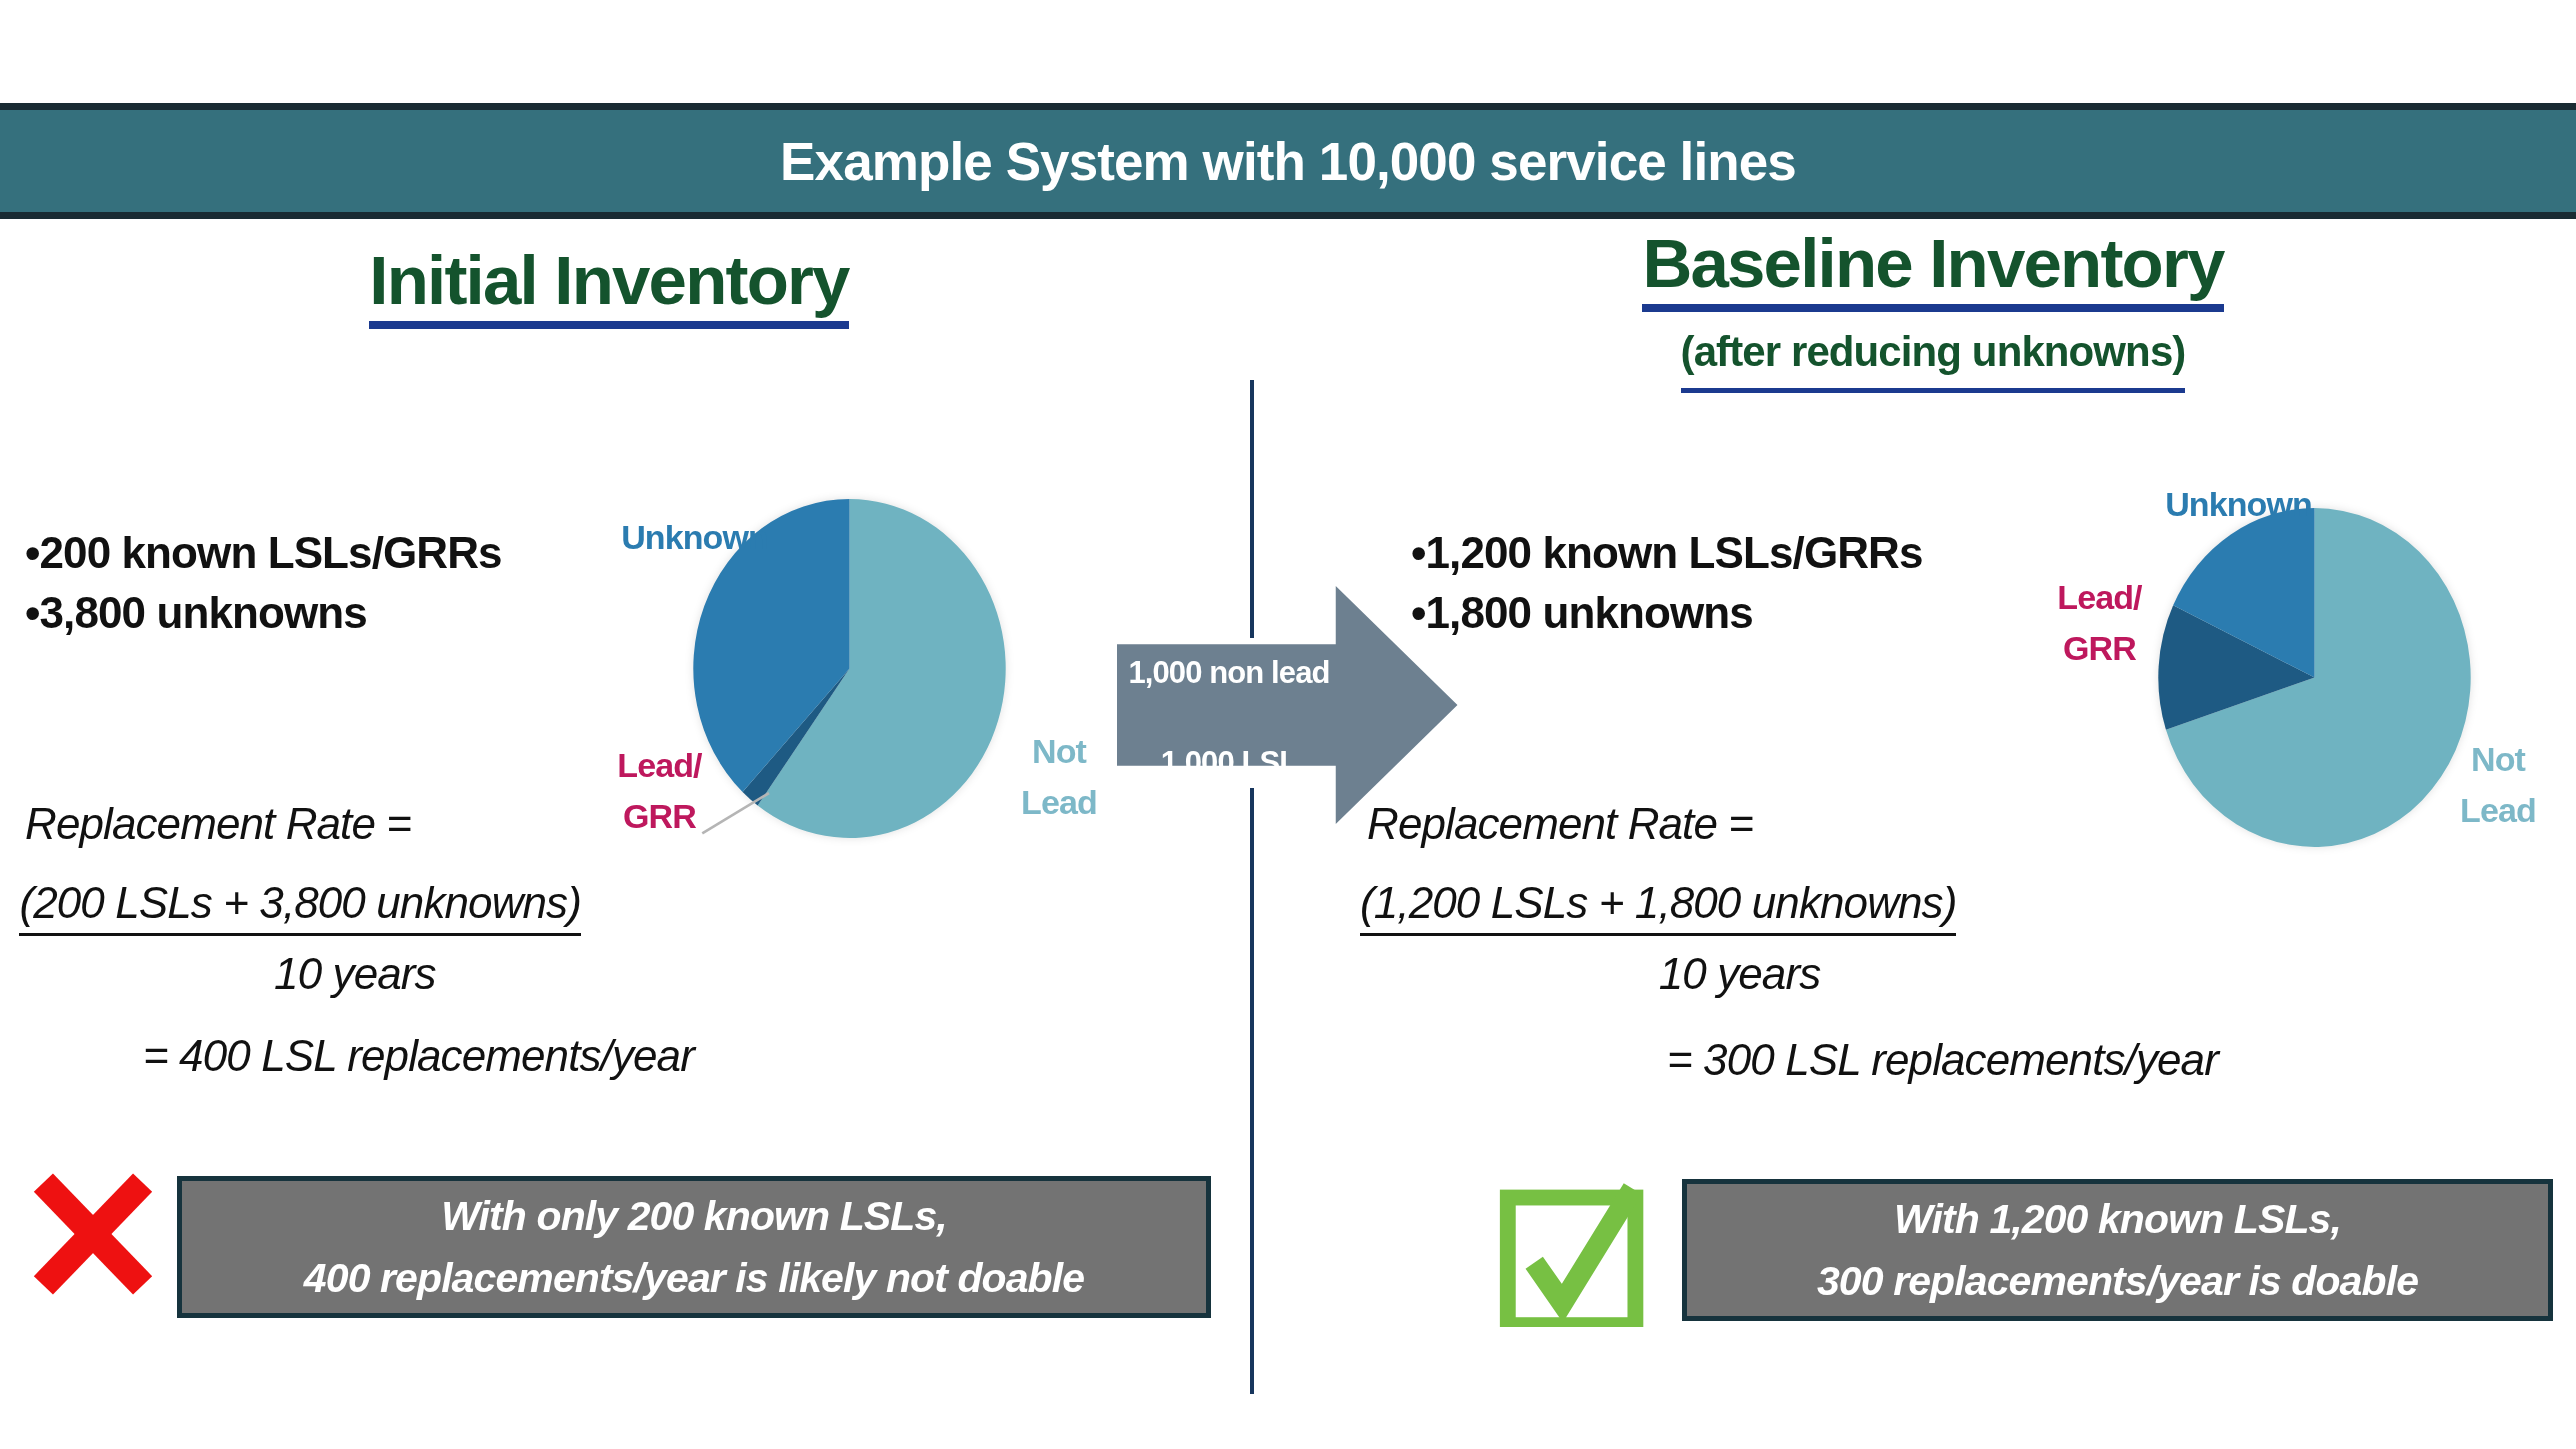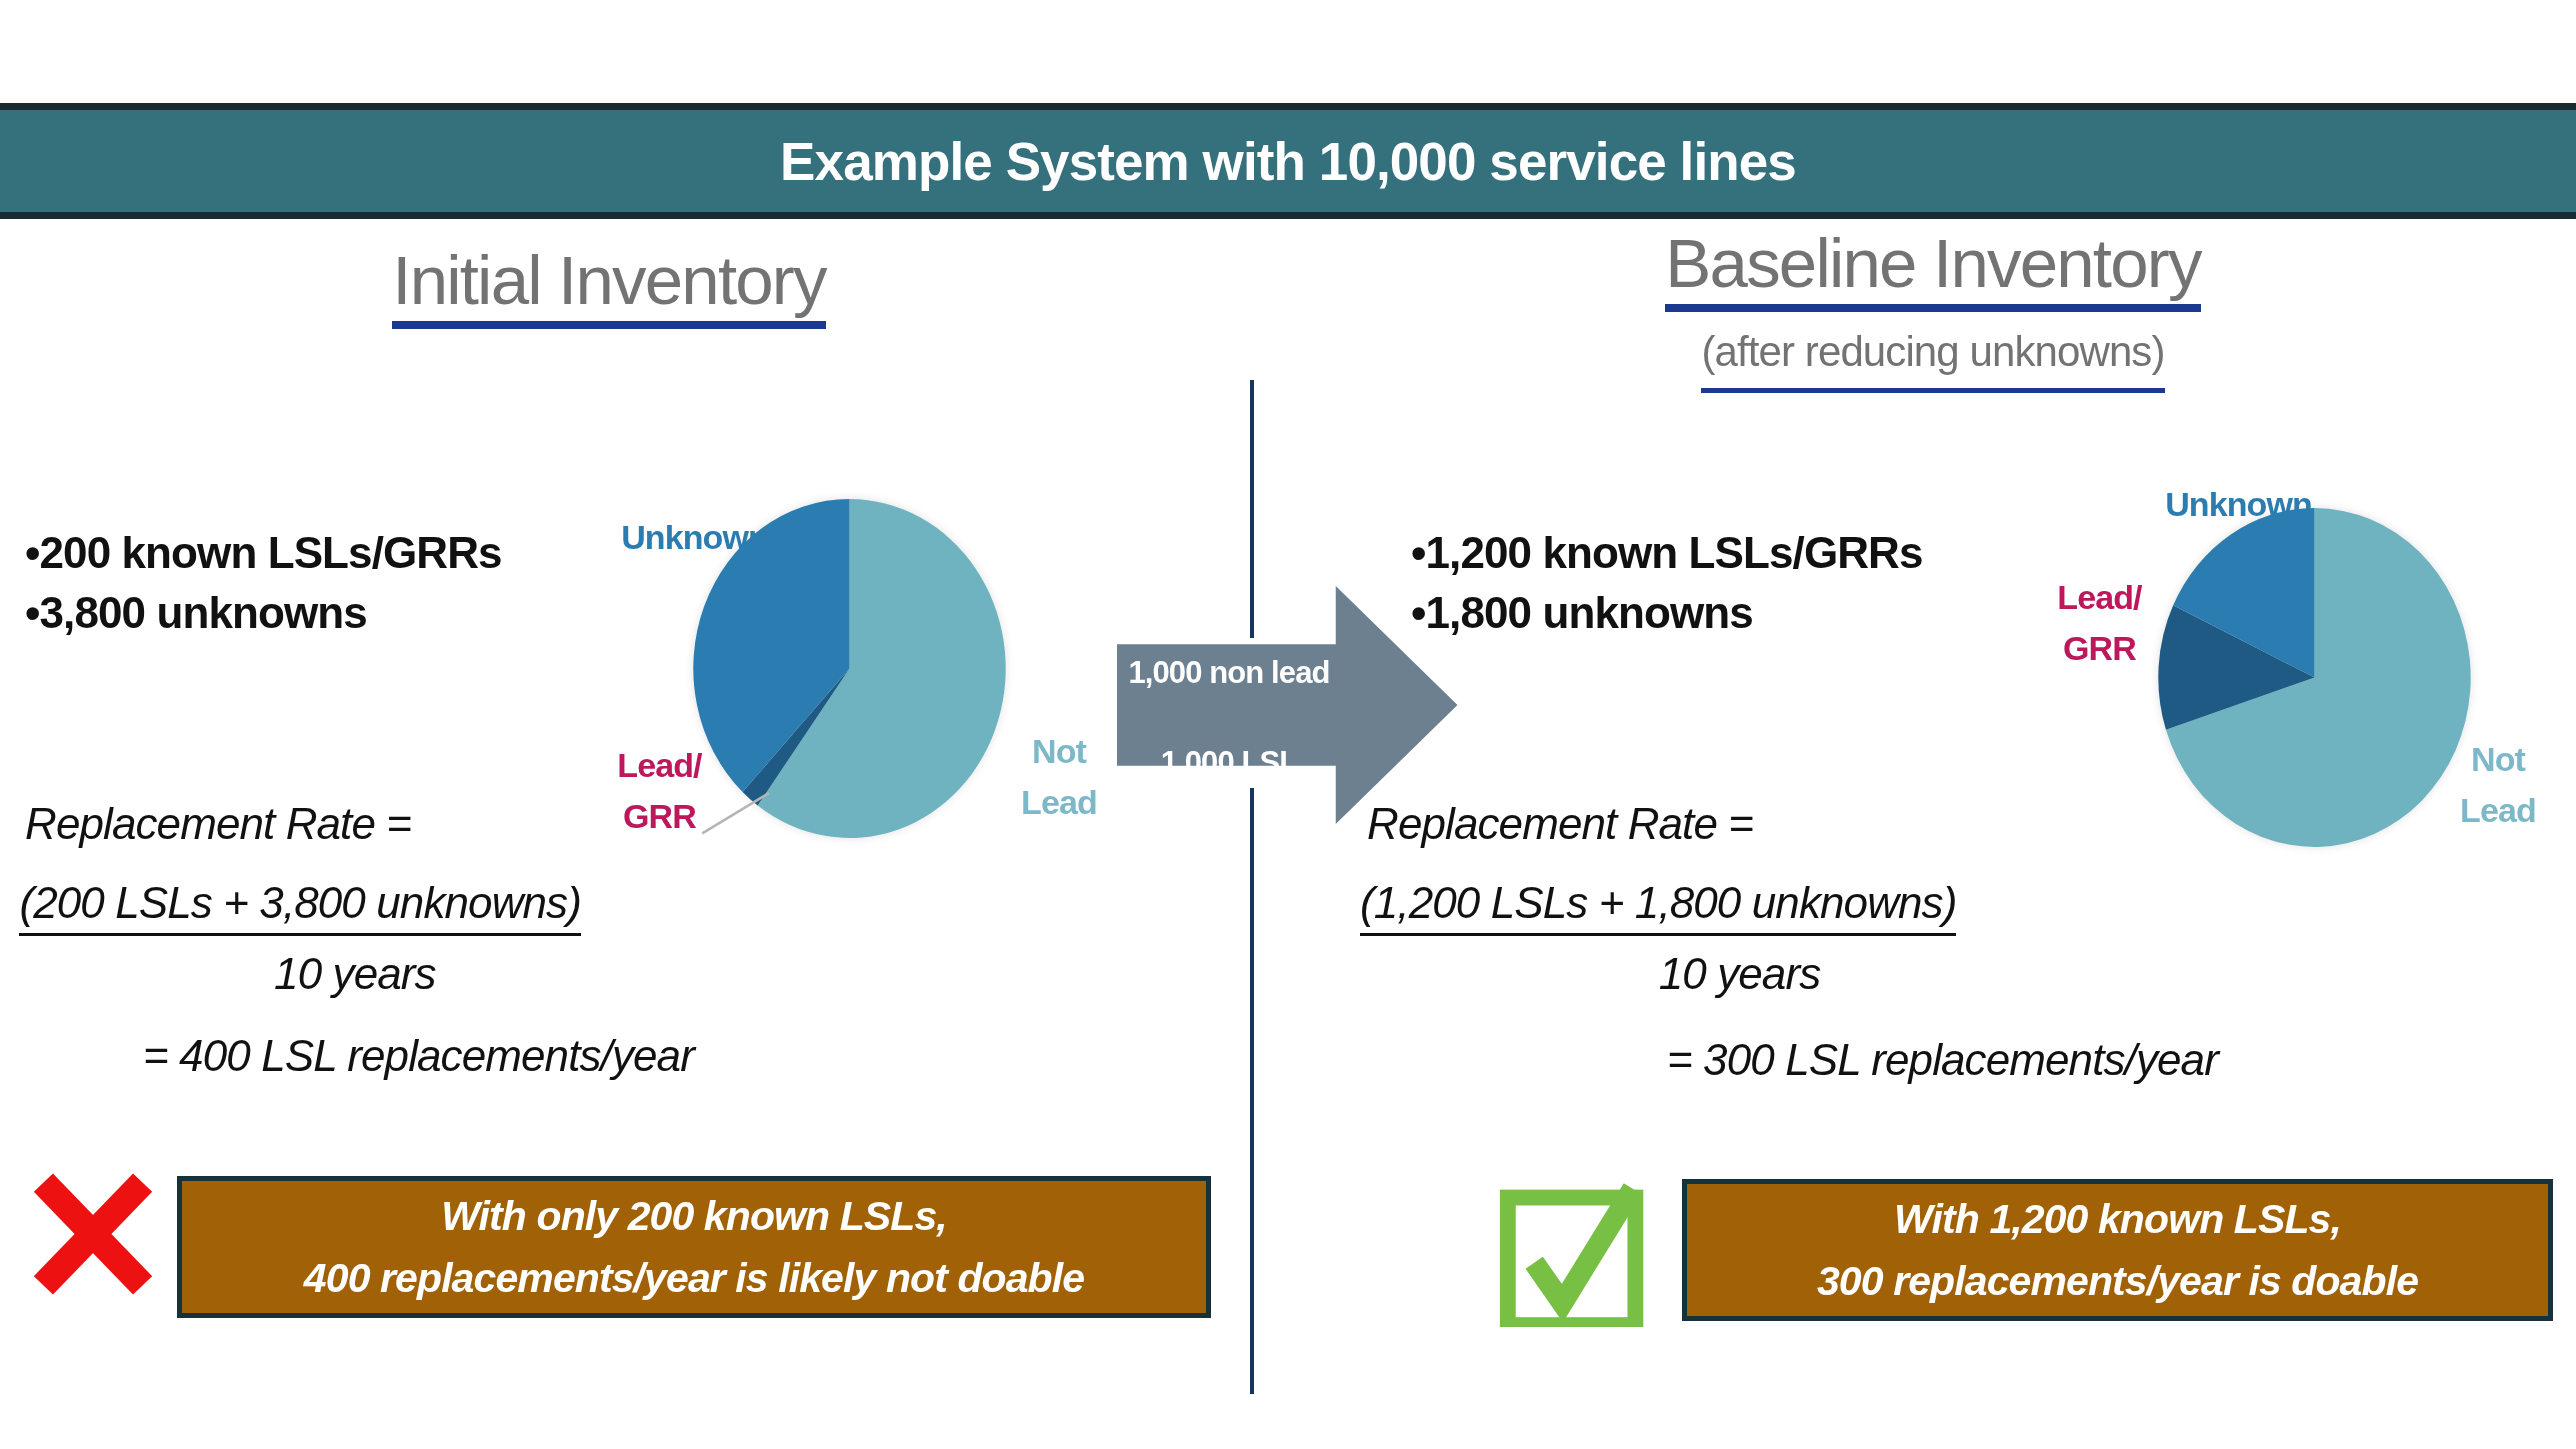--- a/index.html
+++ b/index.html
@@ -10,42 +10,42 @@
   
   .header-band{
     position:absolute;left:0;top:78px;width:100%;height:102px;
     background:#35707d;border-top:7px solid #1a2b33;border-bottom:7px solid #1a2b33;
     display:flex;align-items:center;justify-content:center;margin-top:25px;
   }
   .header-band .title{
     color:#ffffff;font-size:53px;font-weight:bold;letter-spacing:-0.9px;
   }
   
-  .col-title{position:absolute;text-align:center;color:#737373;font-weight:normal;}
+  .col-title{position:absolute;text-align:center;color:#14532d;font-weight:bold;}
   .col-title .main{font-size:69px;letter-spacing:-1.8px;display:inline-block;border-bottom:8px solid #1b3a8f;padding-bottom:3.5px;line-height:1.05;}
   .col-title .sub{font-size:42px;letter-spacing:-0.9px;display:inline-block;border-bottom:5.3px solid #1b3a8f;padding-bottom:12px;margin-top:16px;}
   
   .bullets{position:absolute;font-weight:bold;font-size:44px;letter-spacing:-0.9px;line-height:60px;color:#111;}
   
   .pie-label{position:absolute;font-weight:bold;font-size:34px;text-align:center;line-height:51px;letter-spacing:-0.9px;}
   .lbl-unknown{color:#2b7cb0;}
   .lbl-lead{color:#be185d;}
   .lbl-notlead{color:#7db8c8;}
   
   .formula-line{position:absolute;font-style:italic;font-size:44px;letter-spacing:-0.9px;color:#111;}
   .underlined{display:inline-block;border-bottom:3.5px solid #111;padding-bottom:5.3px;}
   .centered{text-align:center;}
   
   .divider-seg{position:absolute;width:3.5px;background:#17365d;}
   
   .arrow-svg{position:absolute;}
   .arrow-text{position:absolute;color:#ffffff;font-weight:bold;font-size:31px;text-align:center;letter-spacing:-0.9px;}
   
   .verdict-box{
-    position:absolute;background:#a16207;border:5.3px solid #16333d;
+    position:absolute;background:#737373;border:5.3px solid #16333d;
     display:flex;flex-direction:column;align-items:center;justify-content:center;
     color:#ffffff;font-weight:bold;font-style:italic;font-size:41px;line-height:62px;letter-spacing:-0.9px;
     text-align:center;
   }
   .icon-abs{position:absolute;}
   .pie-svg{position:absolute;filter:drop-shadow(0 0 4.4px rgba(0,0,0,0.12));}
 </style>
 </head>
 <body>
 

